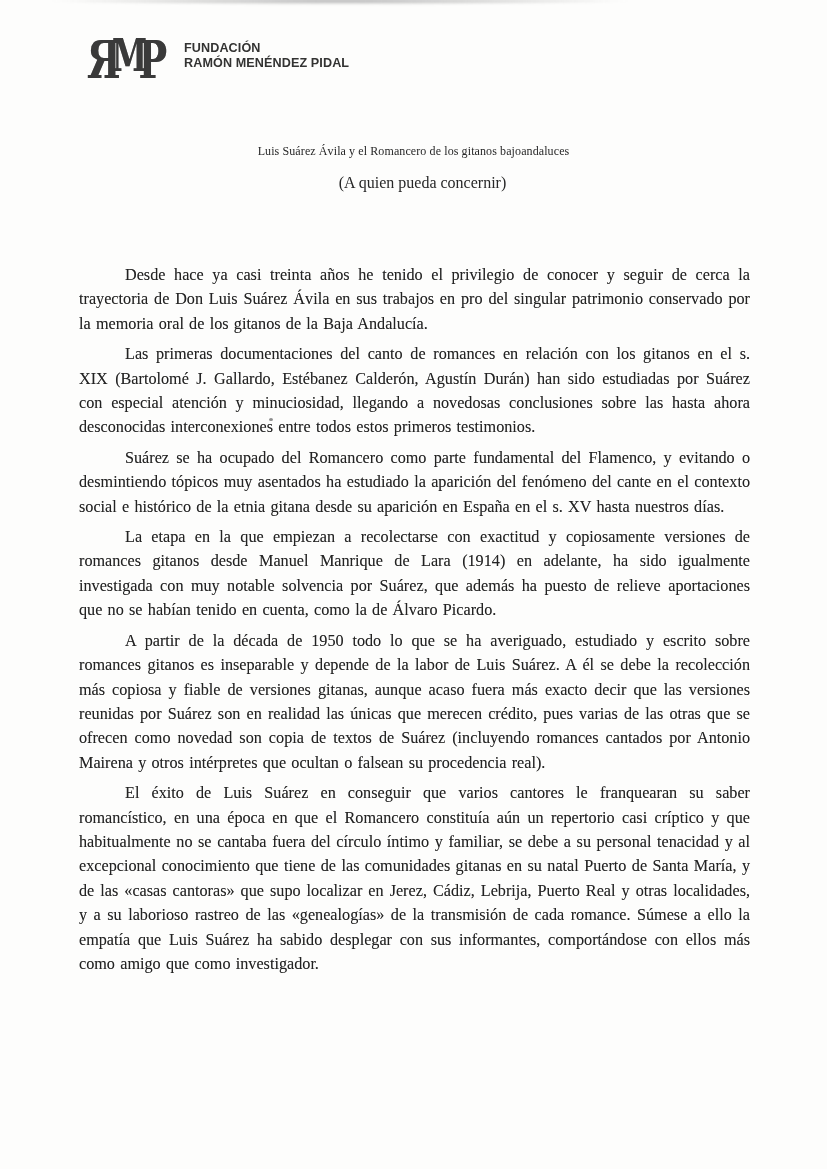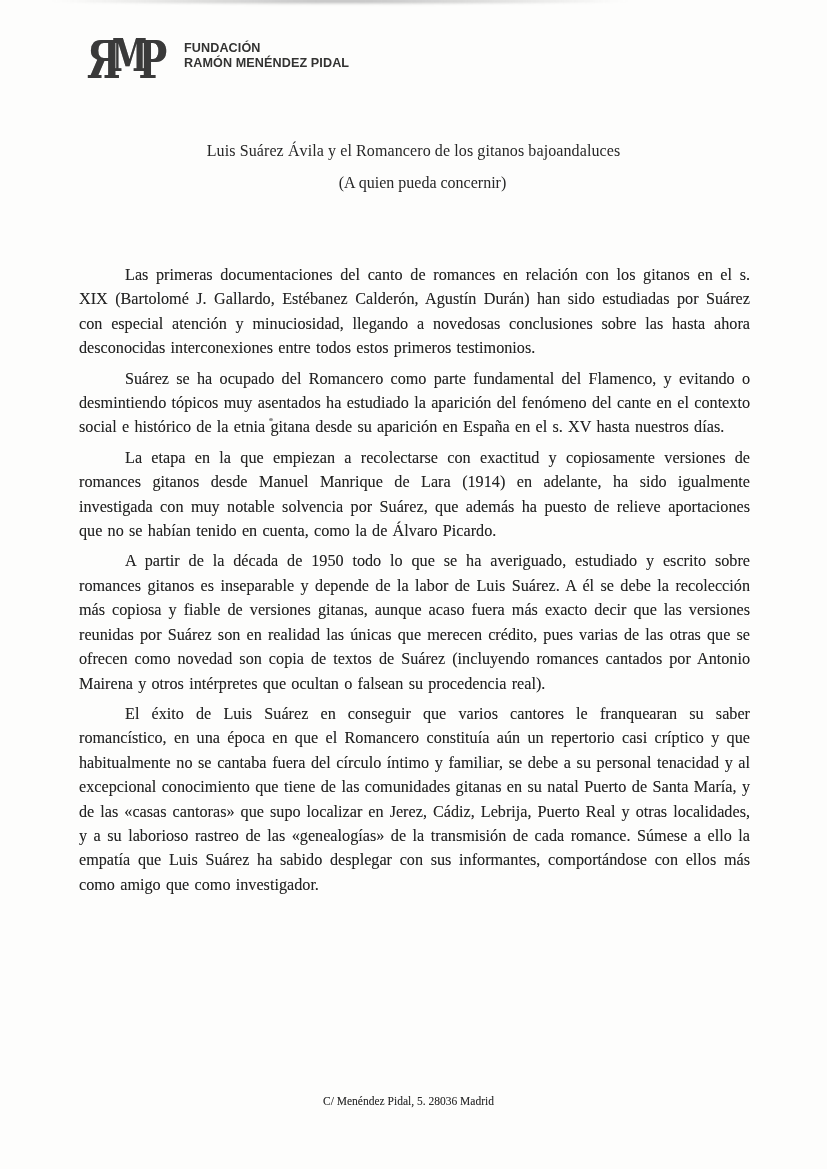--- a/index.html
+++ b/index.html
@@ -36,21 +36,21 @@
   .logo-text {
     margin-left:-14px; margin-top:7px;
     font-family:"Liberation Sans", sans-serif; font-weight:bold;
     font-size:13px; line-height:15px; letter-spacing:0.1px;
     color:#333332;
     transform:scaleX(0.97); transform-origin:left top;
     white-space:nowrap;
   }
   
   .titleblock { position:absolute; top:140px; left:0; right:0; text-align:center; color:#272727; }
-  .title { font-size:16px; font-weight:normal; line-height:22px; margin-bottom:10px; letter-spacing:0.1px; }
+  .title { font-size:12px; font-weight:normal; line-height:22px; margin-bottom:10px; letter-spacing:0.1px; }
   .subtitle { font-size:16px; line-height:22px;padding-left:18px; }
   
   .bodytext {
     position:absolute; left:79px; top:263px; width:671px;
     font-size:16.2px; line-height:24.4px;
     text-align:justify;
     word-spacing:1.2px;
     color:#232323;
     text-shadow:0 0 0.5px rgba(40,40,40,0.35);
   }
@@ -88,26 +88,26 @@
       <div>RAMÓN MENÉNDEZ PIDAL</div>
     </div>
   </header>
 
   <div class="titleblock">
     <h1 class="title">Luis Suárez Ávila y el Romancero de los gitanos bajoandaluces</h1>
     <div class="subtitle">(A quien pueda concernir)</div>
   </div>
 
   <main class="bodytext">
+    <p>Desde hace ya casi treinta años he tenido el privilegio de conocer y seguir de cerca la trayectoria de Don Luis Suárez Ávila en sus trabajos en pro del singular patrimonio conservado por la memoria oral de los gitanos de la Baja Andalucía.</p>
     <p>Las primeras documentaciones del canto de romances en relación con los gitanos en el s. XIX (Bartolomé J. Gallardo, Estébanez Calderón, Agustín Durán) han sido estudiadas por Suárez con especial atención y minuciosidad, llegando a novedosas conclusiones sobre las hasta ahora desconocidas interconexiones entre todos estos primeros testimonios.</p>
     <p>Suárez se ha ocupado del Romancero como parte fundamental del Flamenco, y evitando o desmintiendo tópicos muy asentados ha estudiado la aparición del fenómeno del cante en el contexto social e histórico de la etnia gitana desde su aparición en España en el s. XV hasta nuestros días.</p>
     <p>La etapa en la que empiezan a recolectarse con exactitud y copiosamente versiones de romances gitanos desde Manuel Manrique de Lara (1914) en adelante, ha sido igualmente investigada con muy notable solvencia por Suárez, que además ha puesto de relieve aportaciones que no se habían tenido en cuenta, como la de Álvaro Picardo.</p>
     <p>A partir de la década de 1950 todo lo que se ha averiguado, estudiado y escrito sobre romances gitanos es inseparable y depende de la labor de Luis Suárez. A él se debe la recolección más copiosa y fiable de versiones gitanas, aunque acaso fuera más exacto decir que las versiones reunidas por Suárez son en realidad las únicas que merecen crédito, pues varias de las otras que se ofrecen como novedad son copia de textos de Suárez (incluyendo romances cantados por Antonio Mairena y otros intérpretes que ocultan o falsean su procedencia real).</p>
     <p>El éxito de Luis Suárez en conseguir que varios cantores le franquearan su saber romancístico, en una época en que el Romancero constituía aún un repertorio casi críptico y que habitualmente no se cantaba fuera del círculo íntimo y familiar, se debe a su personal tenacidad y al excepcional conocimiento que tiene de las comunidades gitanas en su natal Puerto de Santa María, y de las «casas cantoras» que supo localizar en Jerez, Cádiz, Lebrija, Puerto Real y otras localidades, y a su laborioso rastreo de las «genealogías» de la transmisión de cada romance. Súmese a ello la empatía que Luis Suárez ha sabido desplegar con sus informantes, comportándose con ellos más como amigo que como investigador.</p>
   </main>
 
   <div class="speck"></div>
 
   <footer class="footer">
-    <div>C/ Menéndez Pidal, 5. 28036 Madrid</div>
   </footer>
 
 </div>
 
 </body></html>

